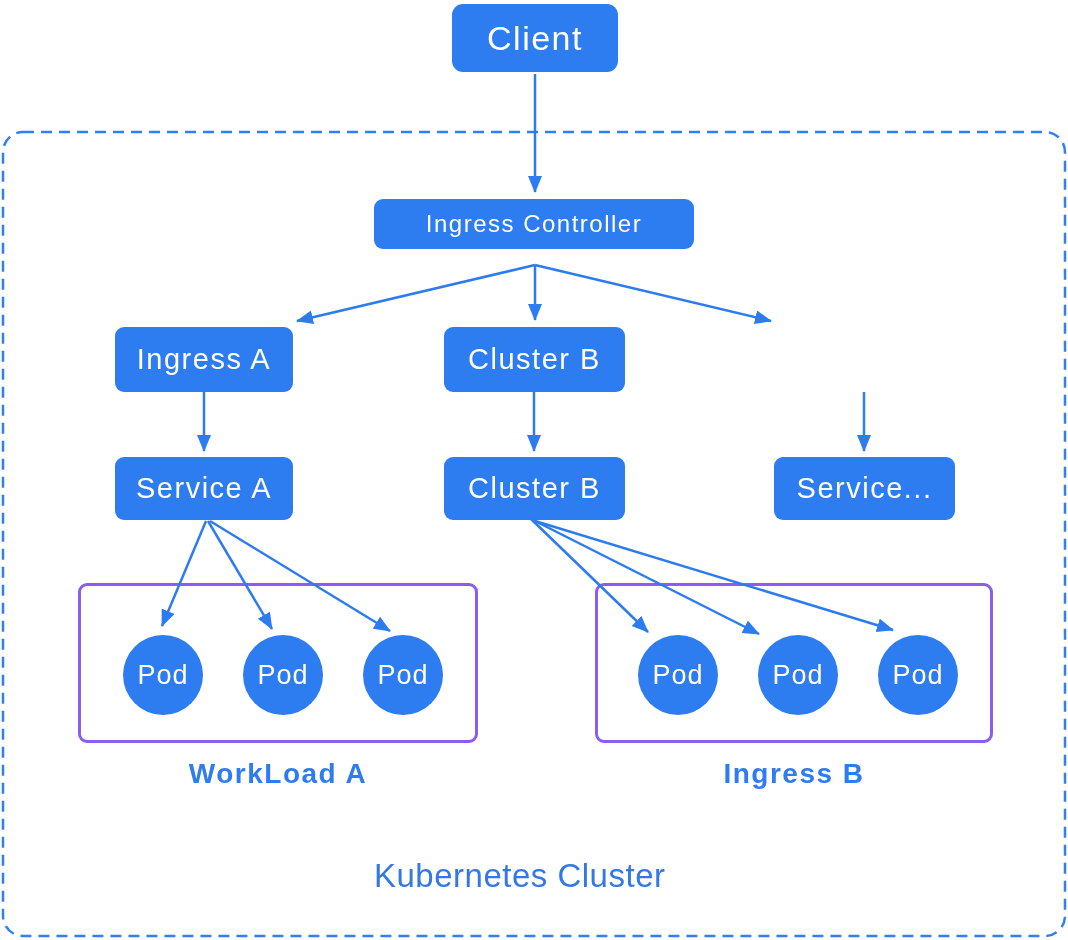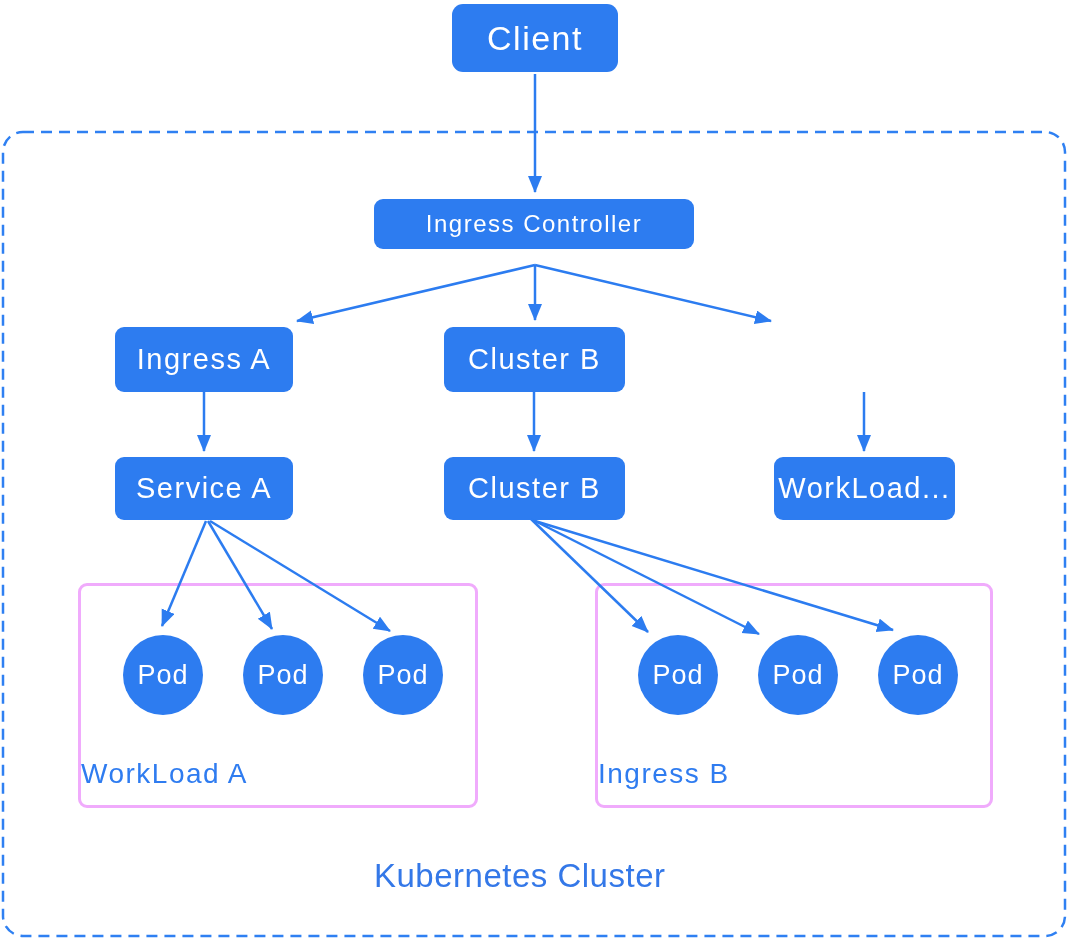--- a/index.html
+++ b/index.html
@@ -16,28 +16,28 @@
   .ic{left:374px;top:199px;width:320px;height:50px;font-size:24px;}
   .small{height:65px;font-size:29px;text-align:center;}
   .ing-a{left:115px;top:327px;width:178px;}
   .ing-b{left:444px;top:327px;width:181px;}
   .ing-c{left:774px;top:327px;width:181px;}
   .svc{height:63px;font-size:29px;}
   .svc-a{left:115px;top:457px;width:178px;}
   .svc-b{left:444px;top:457px;width:181px;}
   .svc-c{left:774px;top:457px;width:181px;}
   .workload{
-    position:absolute;top:583px;height:225px;border:3px solid #f0abfc;
+    position:absolute;top:583px;height:160px;border:3px solid #8b5cf6;
     border-radius:9px;box-sizing:border-box;background:transparent;
   }
   .wl-a{left:78px;width:400px;}
   .wl-b{left:595px;width:398px;}
   .wl-label{
-    position:absolute;left:0;right:0;top:172px;
-    color:#2F7CF0;font-size:28px;font-weight:normal;letter-spacing:1.5px;
+    position:absolute;left:0;right:0;top:172px;text-align:center;
+    color:#2F7CF0;font-size:28px;font-weight:bold;letter-spacing:1.5px;
   }
   .pod{
     position:absolute;top:49px;width:80px;height:80px;border-radius:50%;
     background:#2D7CF0;color:#FFFFFF;display:flex;align-items:center;
     justify-content:center;font-size:27px;font-weight:500;letter-spacing:1px;
   }
   .pod.p1{left:42px;} .pod.p2{left:162px;} .pod.p3{left:282px;}
   .wl-b .pod.p1{left:40px;} .wl-b .pod.p2{left:160px;} .wl-b .pod.p3{left:280px;}
   .cluster-title{
     position:absolute;left:330px;top:849px;width:656px;height:73px;
@@ -66,21 +66,21 @@
       <span>Cluster B</span>
     </div>
 
   <div class="node svc svc-a">
       <span>Service A</span>
     </div>
   <div class="node svc svc-b">
       <span>Cluster B</span>
     </div>
   <div class="node svc svc-c">
-      <span>WorkLoad...</span>
+      <span>Service...</span>
     </div>
 
   <div class="workload wl-a">
     <div class="pod p1">
         <span>Pod</span>
       </div>
     <div class="pod p2">
         <span>Pod</span>
       </div>
     <div class="pod p3">

